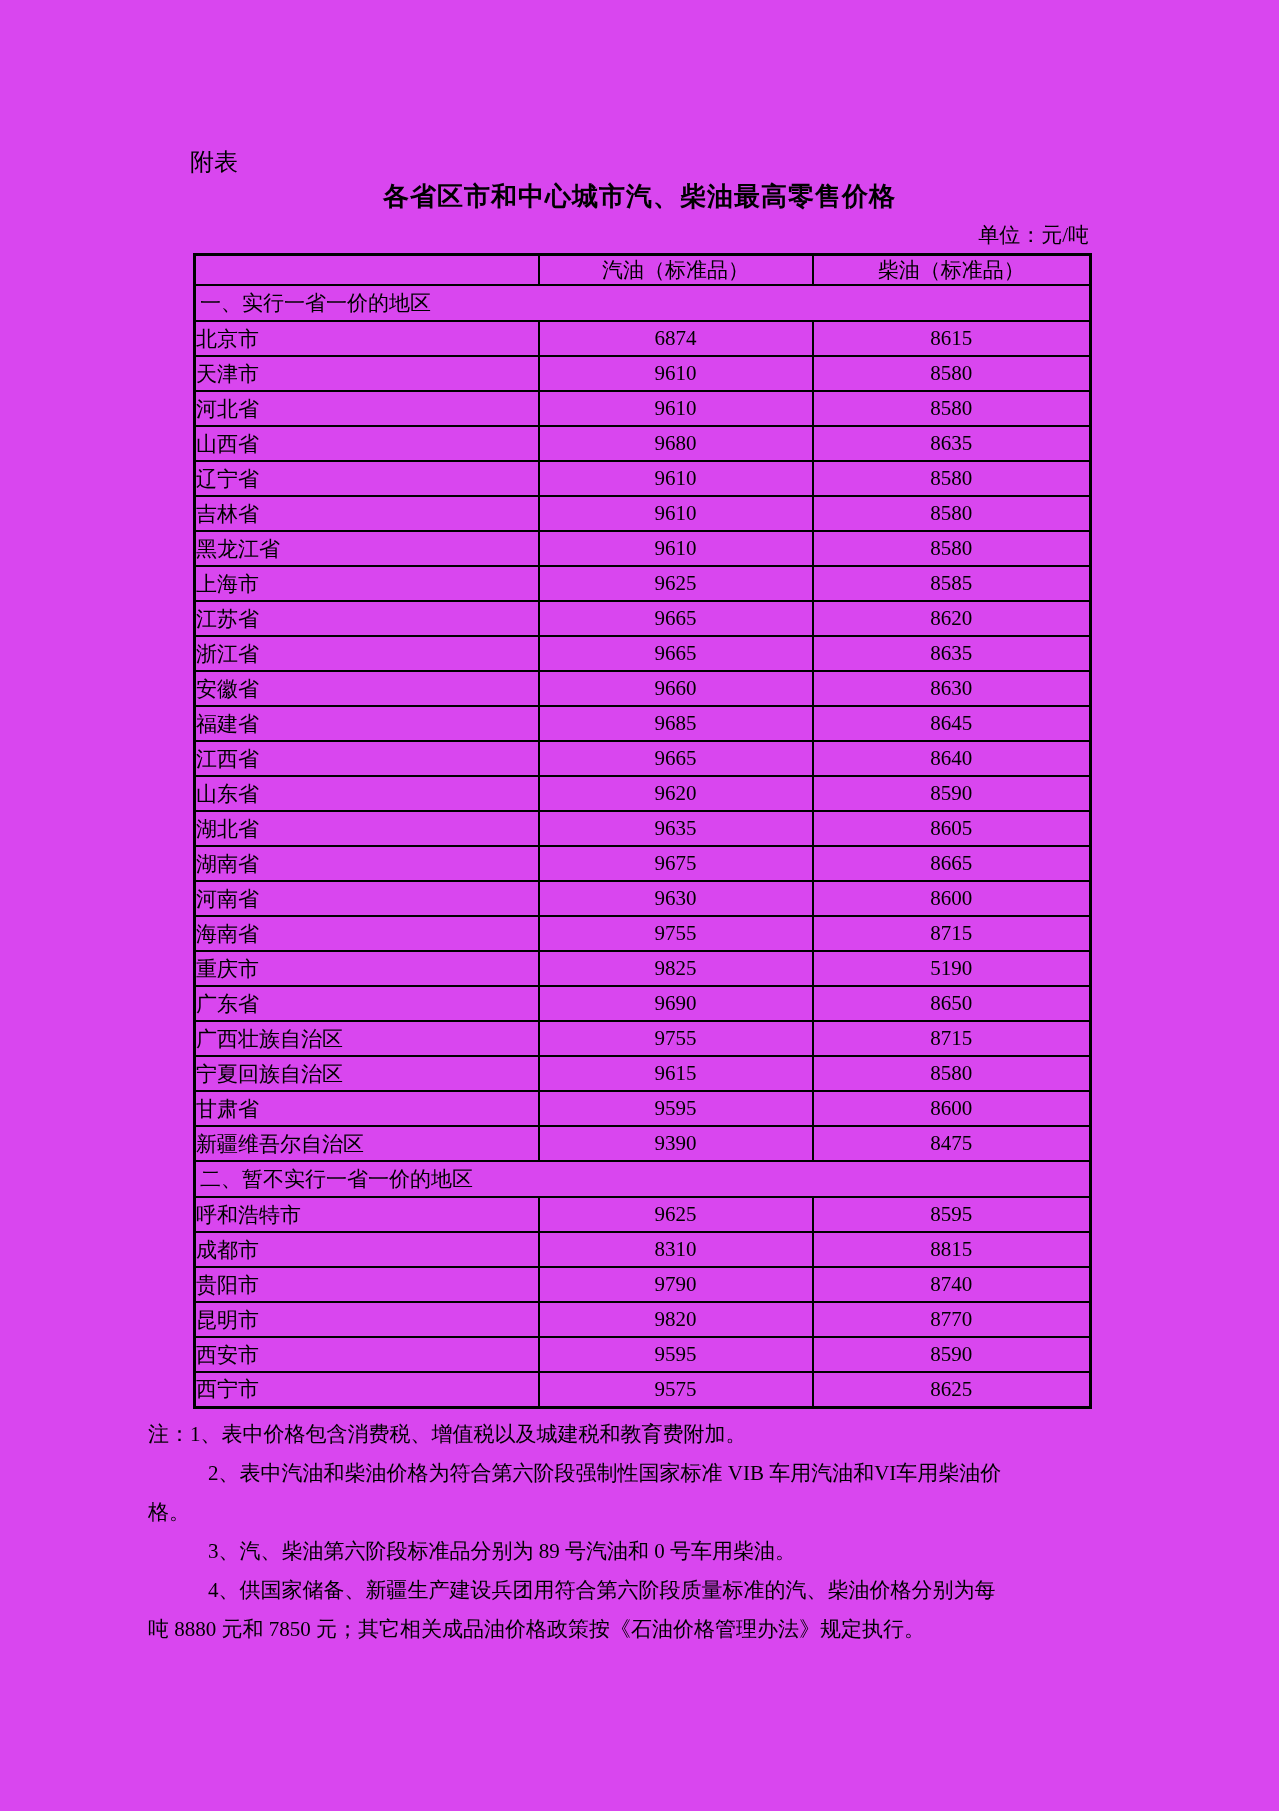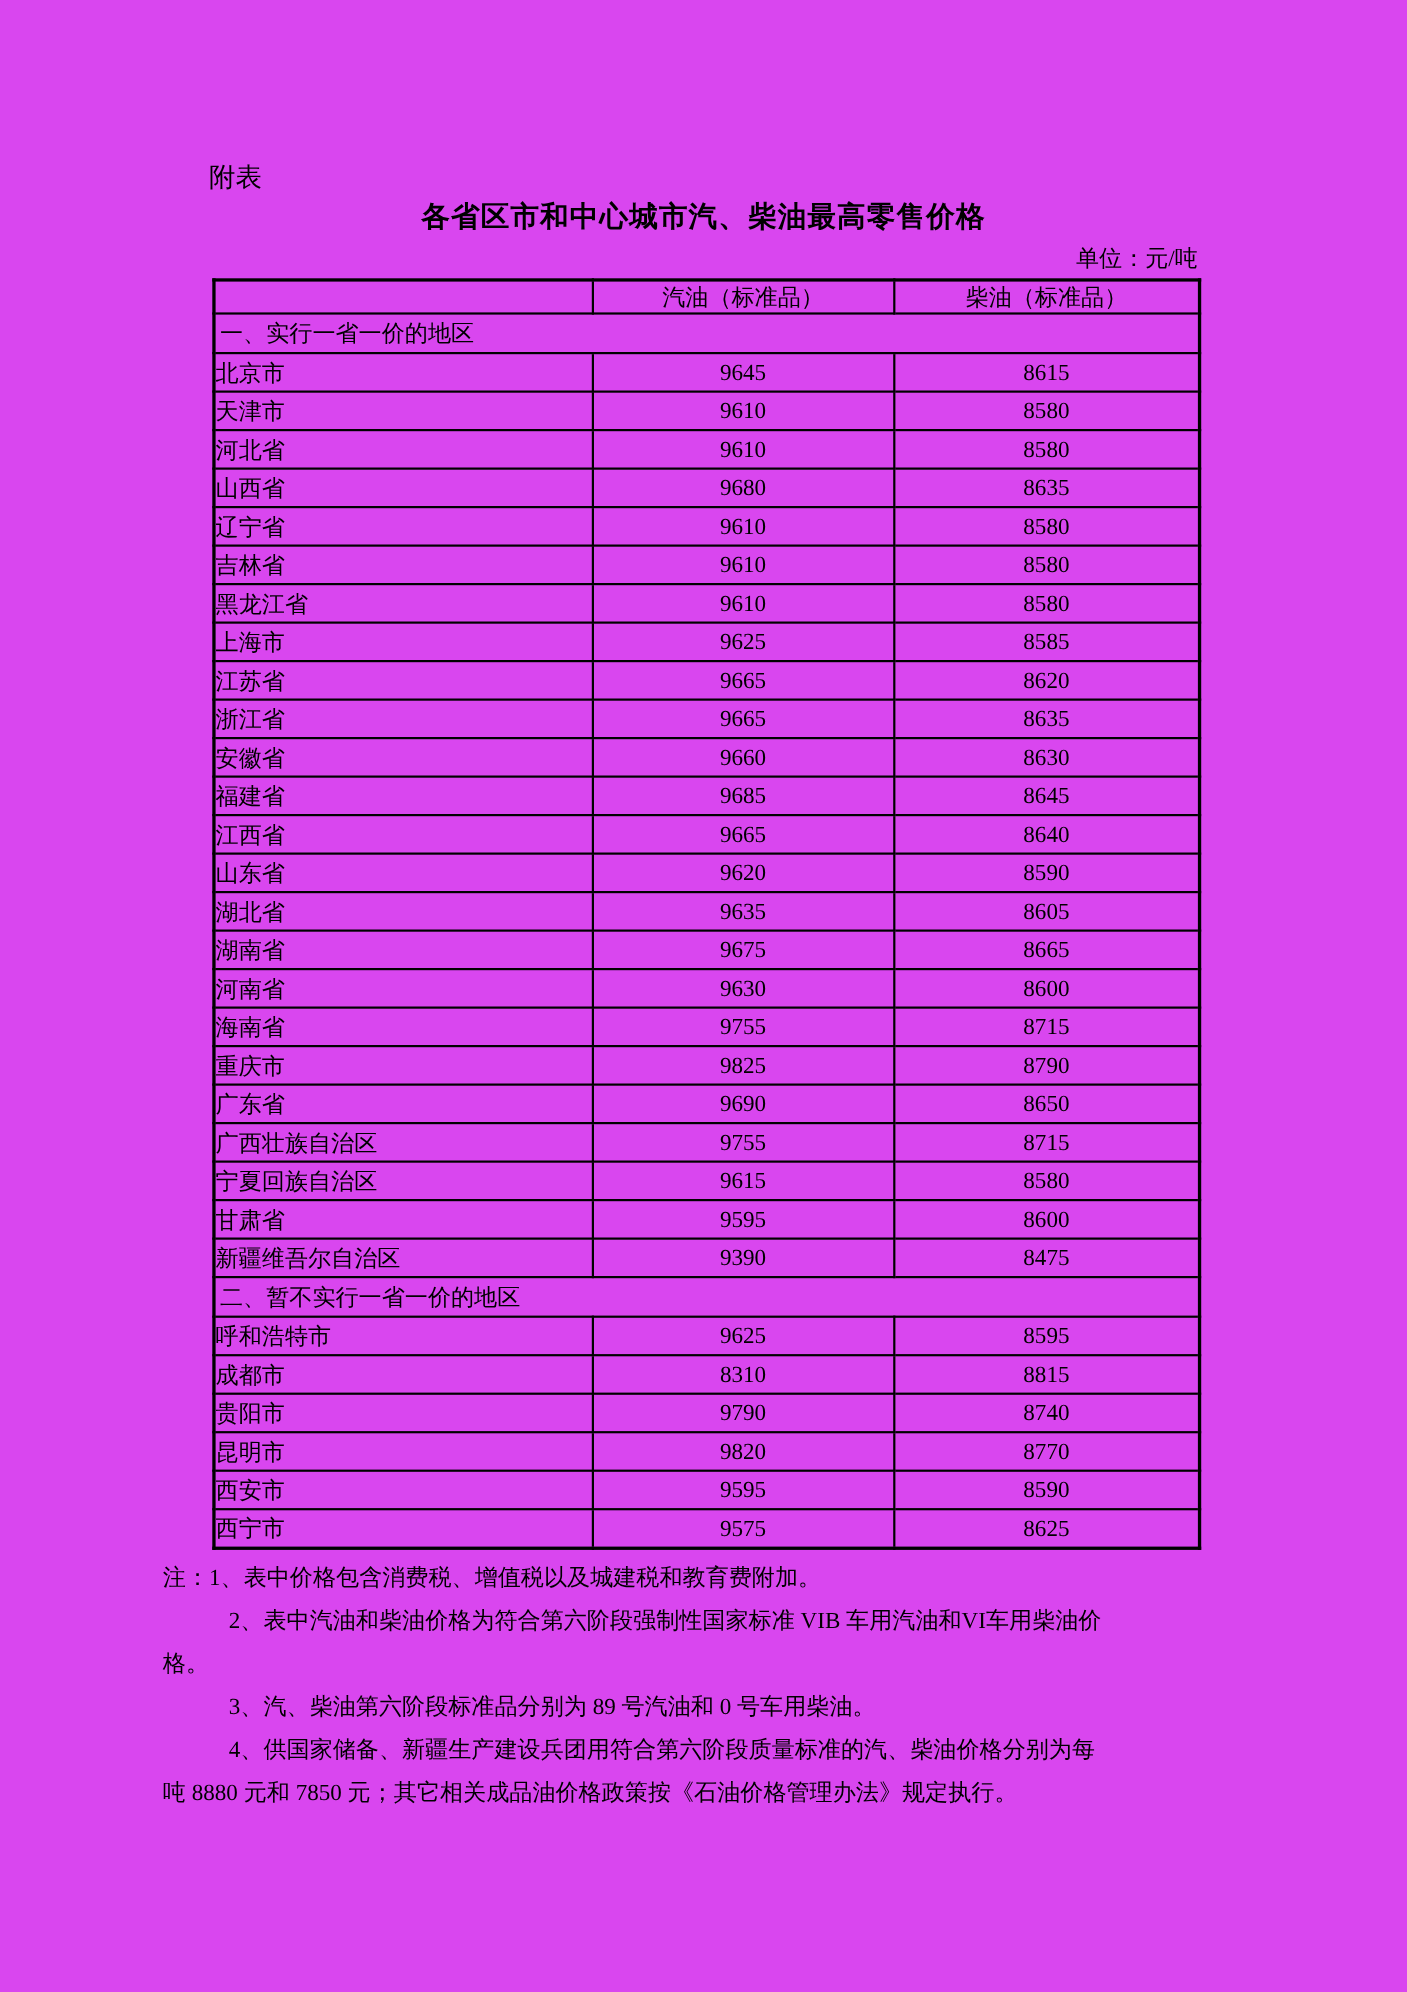--- a/index.html
+++ b/index.html
@@ -103,21 +103,21 @@
         <th>汽油（标准品）</th>
         <th>柴油（标准品）</th>
       </tr>
     </thead>
     <tbody>
         <tr class="section-row">
           <td colspan="3">一、实行一省一价的地区</td>
         </tr>
         <tr class="data-row">
           <td class="region">北京市</td>
-          <td class="num">9645</td>
+          <td class="num">6874</td>
           <td class="num">8615</td>
         </tr>
         <tr class="data-row">
           <td class="region">天津市</td>
           <td class="num">9610</td>
           <td class="num">8580</td>
         </tr>
         <tr class="data-row">
           <td class="region">河北省</td>
           <td class="num">9610</td>
@@ -194,21 +194,21 @@
           <td class="num">8600</td>
         </tr>
         <tr class="data-row">
           <td class="region">海南省</td>
           <td class="num">9755</td>
           <td class="num">8715</td>
         </tr>
         <tr class="data-row">
           <td class="region">重庆市</td>
           <td class="num">9825</td>
-          <td class="num">8790</td>
+          <td class="num">5190</td>
         </tr>
         <tr class="data-row">
           <td class="region">广东省</td>
           <td class="num">9690</td>
           <td class="num">8650</td>
         </tr>
         <tr class="data-row">
           <td class="region">广西壮族自治区</td>
           <td class="num">9755</td>
           <td class="num">8715</td>

